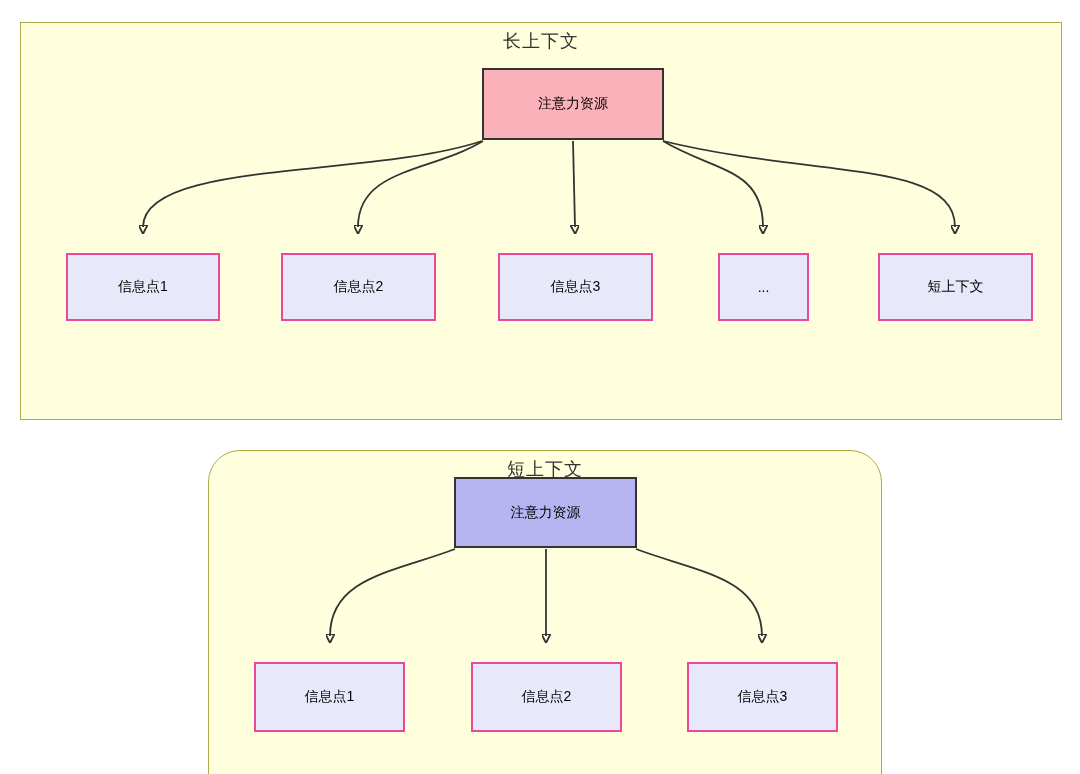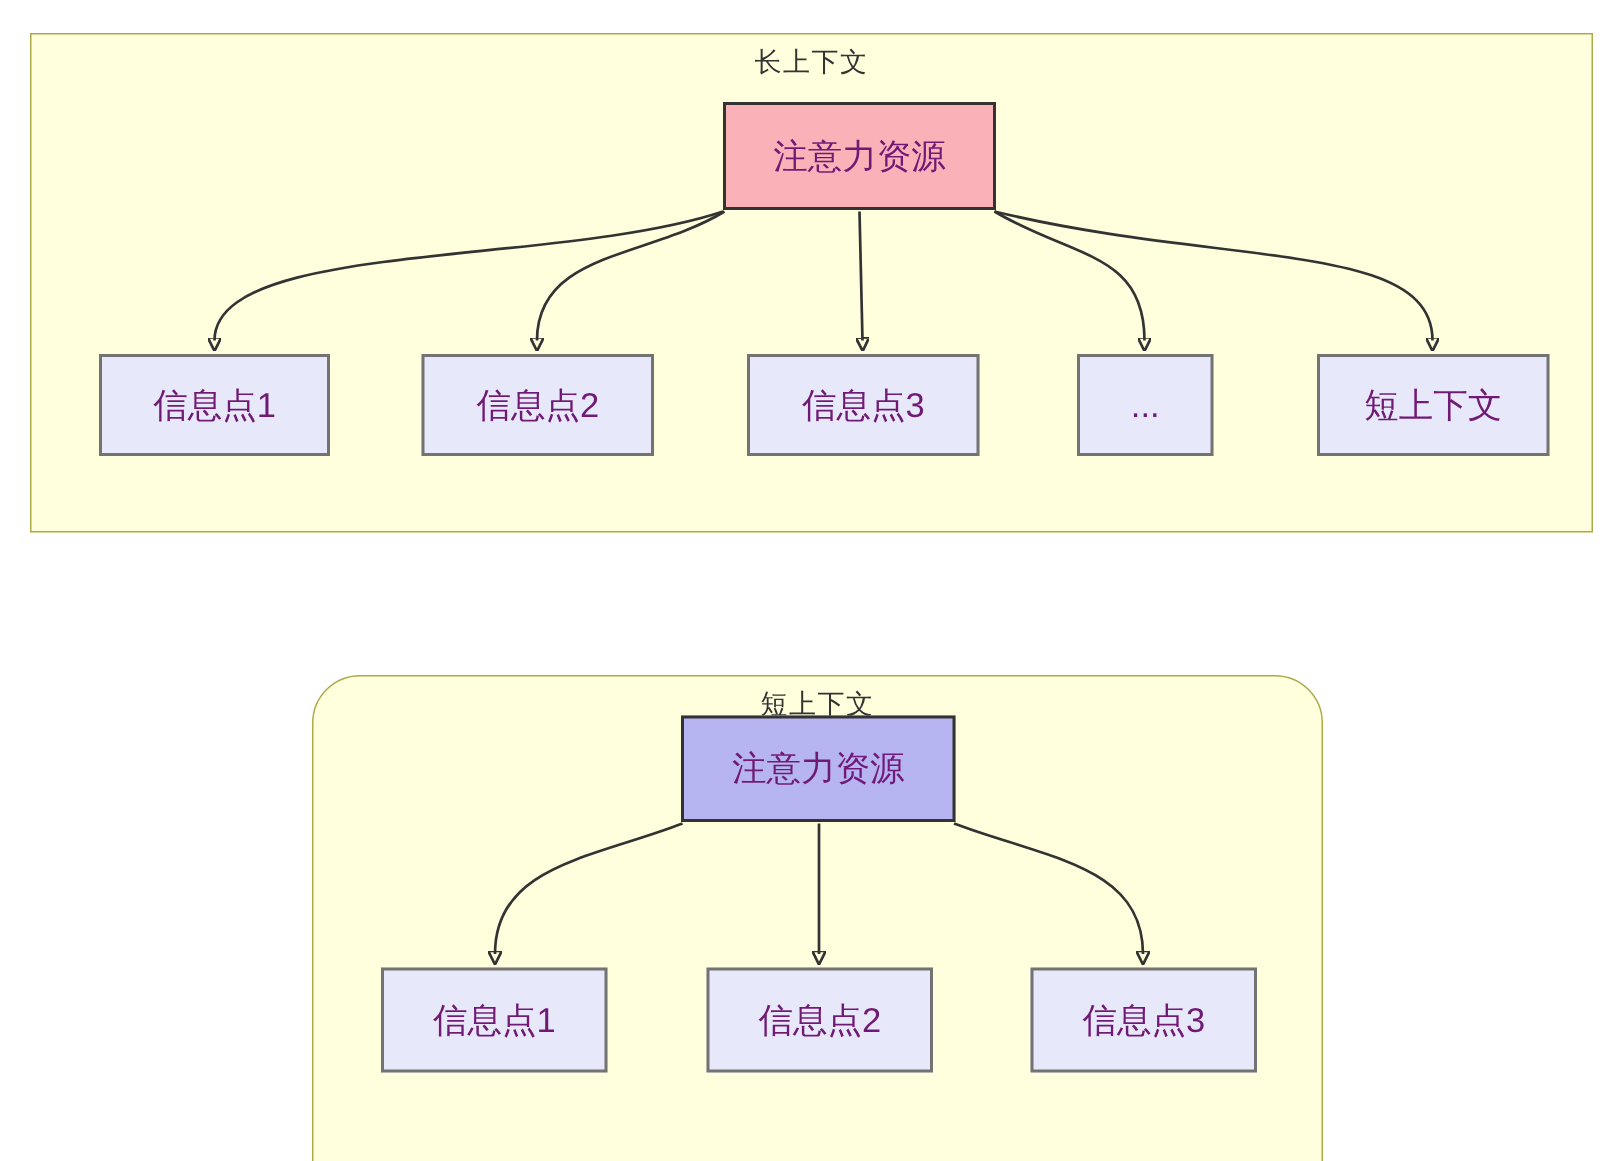--- a/index.html
+++ b/index.html
@@ -14,54 +14,55 @@
     height: 774px;
     background: #ffffff;
     overflow: hidden;
   }
   .panel {
     position: absolute;
     background: #ffffde;
     border: 1.5px solid #adab49;
     box-sizing: border-box;
   }
-  .panel-long  { left: 20px;  top: 22px;  width: 1042px; height: 333px; }
+  .panel-long  { left: 20px;  top: 22px;  width: 1042px; height: 398px; }
   .panel-short { left: 208px; top: 450px; width: 674px;  height: 384px; border-radius: 32px; }
   .panel-title {
     position: absolute;
     left: 0;
     top: 6px;
     width: 100%;
     text-align: center;
     font-size: 18px;
     color: #333333;
     letter-spacing: 1px;
   }
   .node {
     position: absolute;
     box-sizing: border-box;
     display: flex;
     align-items: center;
     justify-content: center;
-    font-size: 23px;
-    color: #701a75;
+    font-size: 14px;
+    color: #000000;
     text-align: left;
   }
   .root-node {
     border: 2.5px solid #333333;
     height: 72px;
     z-index: 3;
   }
   .root-long  { left: 482px; top: 68px;  width: 182px; background: #fbb1b8; }
   .root-short { left: 454px; top: 477px; width: 183px; height: 71px; background: #b6b5f1; }
   .info-node {
-    border: 2px solid #737373;
+    border: 2px solid #ec4899;
     background: #e8e8fb;
     height: 68px;
     z-index: 3;
+    margin-top: 17px;
   }
   
   .ln0 { left: 66px;  top: 236px; width: 154px; }
   .ln1 { left: 281px; top: 236px; width: 155px; }
   .ln2 { left: 498px; top: 236px; width: 155px; }
   .ln3 { left: 718px; top: 236px; width: 91px;  }
   .ln4 { left: 878px; top: 236px; width: 155px; }
   
   .sn0 { left: 254px; top: 645px; width: 151px; height: 70px; }
   .sn1 { left: 471px; top: 645px; width: 151px; height: 70px; }

